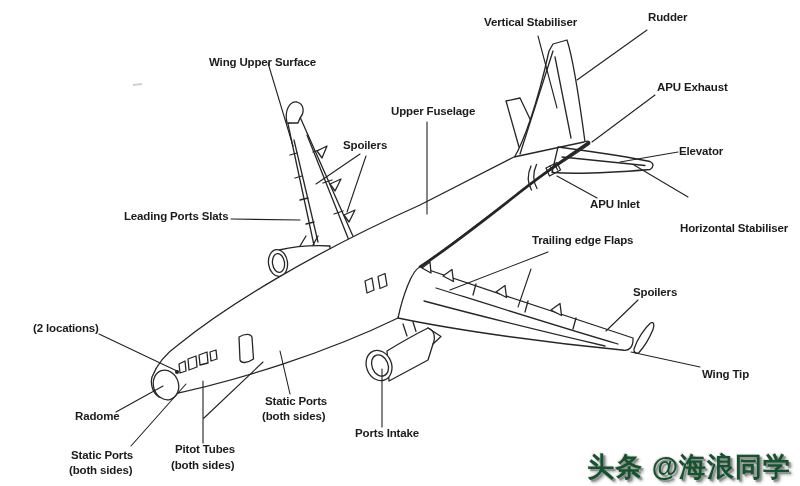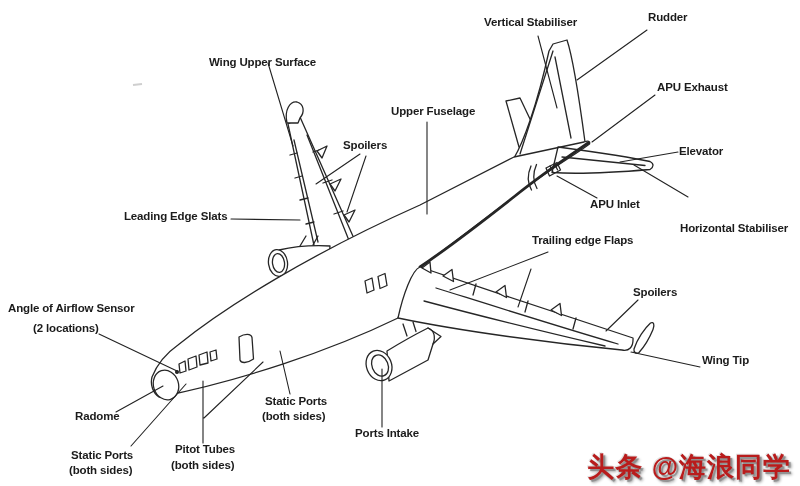--- a/index.html
+++ b/index.html
@@ -12,21 +12,21 @@
     position:absolute;
     font:700 11.5px/1.2 "Liberation Sans",sans-serif;
     color:#1b1b1b;
     letter-spacing:-0.15px;
     white-space:nowrap;
   }
   .wm{
     position:absolute;
     right:9px;bottom:5px;
     font:700 27px/1 "Liberation Sans",sans-serif;
-    color:#b91c1c;
+    color:#14532d;
     letter-spacing:1px;
     text-shadow:2px 2px 1px #8e8e8e, 3px 3px 3px #ababab, -1px -1px 0 #e3e3e3;
   }
 </style>
 </head>
 <body>
 
 <div class="stage">
 
   <svg width="800" height="486" viewBox="0 0 800 486">
@@ -147,28 +147,27 @@
     </g>
   </svg>
 
   <div class="lbl" style="left:209px;top:48px;margin-top:8px;">Wing Upper Surface</div>
   <div class="lbl" style="left:484px;top:16px;text-align:center;">Vertical Stabiliser</div>
   <div class="lbl" style="left:648px;top:11px;">Rudder</div>
   <div class="lbl" style="left:657px;top:81px;">APU Exhaust</div>
   <div class="lbl" style="left:391px;top:105px;">Upper Fuselage</div>
   <div class="lbl" style="left:343px;top:139px;">Spoilers</div>
   <div class="lbl" style="left:679px;top:145px;">Elevator</div>
-  <div class="lbl" style="left:124px;top:210px;">Leading Edge Slats</div>
+  <div class="lbl" style="left:124px;top:210px;">Leading Ports Slats</div>
   <div class="lbl" style="left:590px;top:198px;">APU Inlet</div>
   <div class="lbl" style="left:680px;top:193px;margin-top:29px;">Horizontal Stabiliser</div>
   <div class="lbl" style="left:524px;top:234px;margin-left:8px;">Trailing edge Flaps</div>
   <div class="lbl" style="left:633px;top:286px;">Spoilers</div>
-  <div class="lbl" style="left:8px;top:302px;">Angle of Airflow Sensor</div>
   <div class="lbl" style="left:33px;top:322px;">(2 locations)</div>
-  <div class="lbl" style="left:702px;top:354px;">Wing Tip</div>
+  <div class="lbl" style="left:702px;top:368px;">Wing Tip</div>
   <div class="lbl" style="left:75px;top:410px;">Radome</div>
   <div class="lbl" style="left:265px;top:395px;">Static Ports</div>
   <div class="lbl" style="left:262px;top:410px;">(both sides)</div>
   <div class="lbl" style="left:175px;top:443px;">Pitot Tubes</div>
   <div class="lbl" style="left:171px;top:459px;">(both sides)</div>
   <div class="lbl" style="left:355px;top:427px;">Ports Intake</div>
   <div class="lbl" style="left:71px;top:449px;">Static Ports</div>
   <div class="lbl" style="left:69px;top:464px;">(both sides)</div>
 
   <div class="wm">头条 @海浪同学</div>

